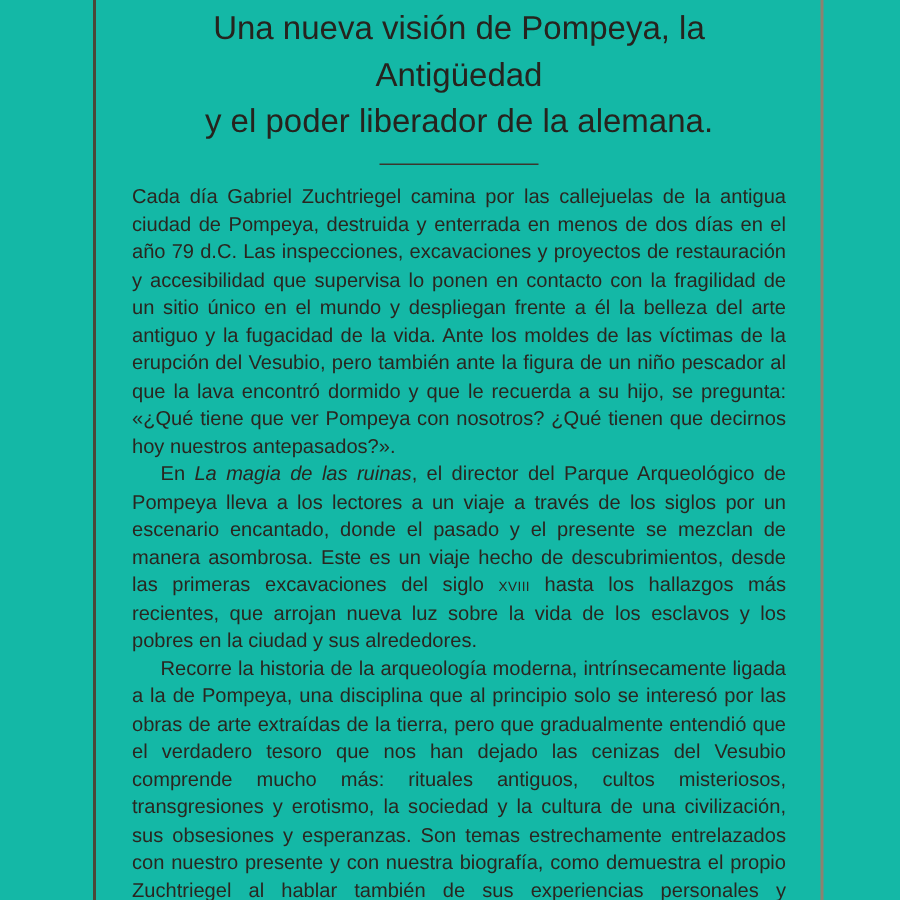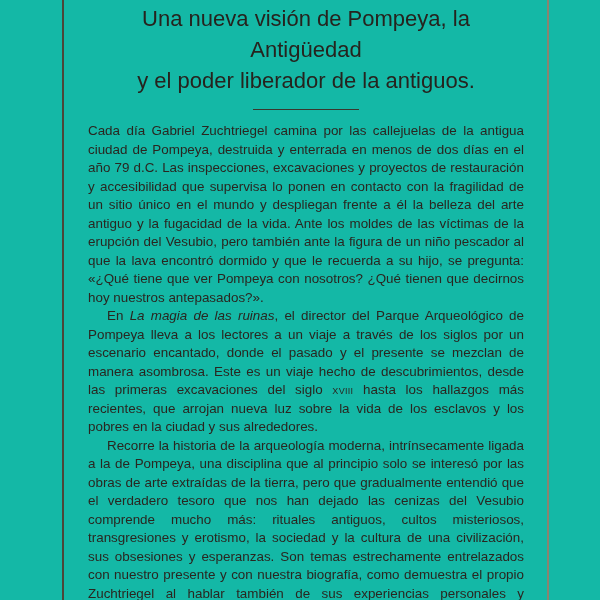--- a/index.html
+++ b/index.html
@@ -65,21 +65,21 @@
 </head>
 <body>
 
 <div class="page">
   <div class="rule-v rule-left"></div>
   <div class="rule-v rule-right"></div>
 
   <div class="content">
     <div class="title">
       <div>Una nueva visión de Pompeya, la Antigüedad</div>
-      <div>y el poder liberador de la antiguos.</div>
+      <div>y el poder liberador de la alemana.</div>
     </div>
 
     <div class="divider"></div>
 
     <div class="body-text">
         <p><span>Cada día Gabriel Zuchtriegel camina por las callejuelas de la antigua ciudad de Pompeya, destruida y enterrada en menos de dos días en el año 79 d.C. Las inspecciones, excavaciones y proyectos de restauración y accesibilidad que supervisa lo ponen en contacto con la fragilidad de un sitio único en el mundo y despliegan frente a él la belleza del arte antiguo y la fugacidad de la vida. Ante los moldes de las víctimas de la erupción del Vesubio, pero también ante la figura de un niño pescador al que la lava encontró dormido y que le recuerda a su hijo, se pregunta: «¿Qué tiene que ver Pompeya con nosotros? ¿Qué tienen que decirnos hoy nuestros antepasados?».</span></p>
         <p class="indent"><span>En </span><span class="italic">La magia de las ruinas</span><span>, el director del Parque Arqueológico de Pompeya lleva a los lectores a un viaje a través de los siglos por un escenario encantado, donde el pasado y el presente se mezclan de manera asombrosa. Este es un viaje hecho de descubrimientos, desde las primeras excavaciones del siglo </span><span class="smallcaps">xviii</span><span> hasta los hallazgos más recientes, que arrojan nueva luz sobre la vida de los esclavos y los pobres en la ciudad y sus alrededores.</span></p>
         <p class="indent"><span>Recorre la historia de la arqueología moderna, intrínsecamente ligada a la de Pompeya, una disciplina que al principio solo se interesó por las obras de arte extraídas de la tierra, pero que gradualmente entendió que el verdadero tesoro que nos han dejado las cenizas del Vesubio comprende mucho más: rituales antiguos, cultos misteriosos, transgresiones y erotismo, la sociedad y la cultura de una civilización, sus obsesiones y esperanzas. Son temas estrechamente entrelazados con nuestro presente y con nuestra biografía, como demuestra el propio Zuchtriegel al hablar también de sus experiencias personales y profesionales, así como de sus dudas y de las dificultades encontradas en el viaje que lo llevó desde una pequeña población alemana al sitio arqueológico más famoso del mundo.</span></p>
       </div>
   </div>

